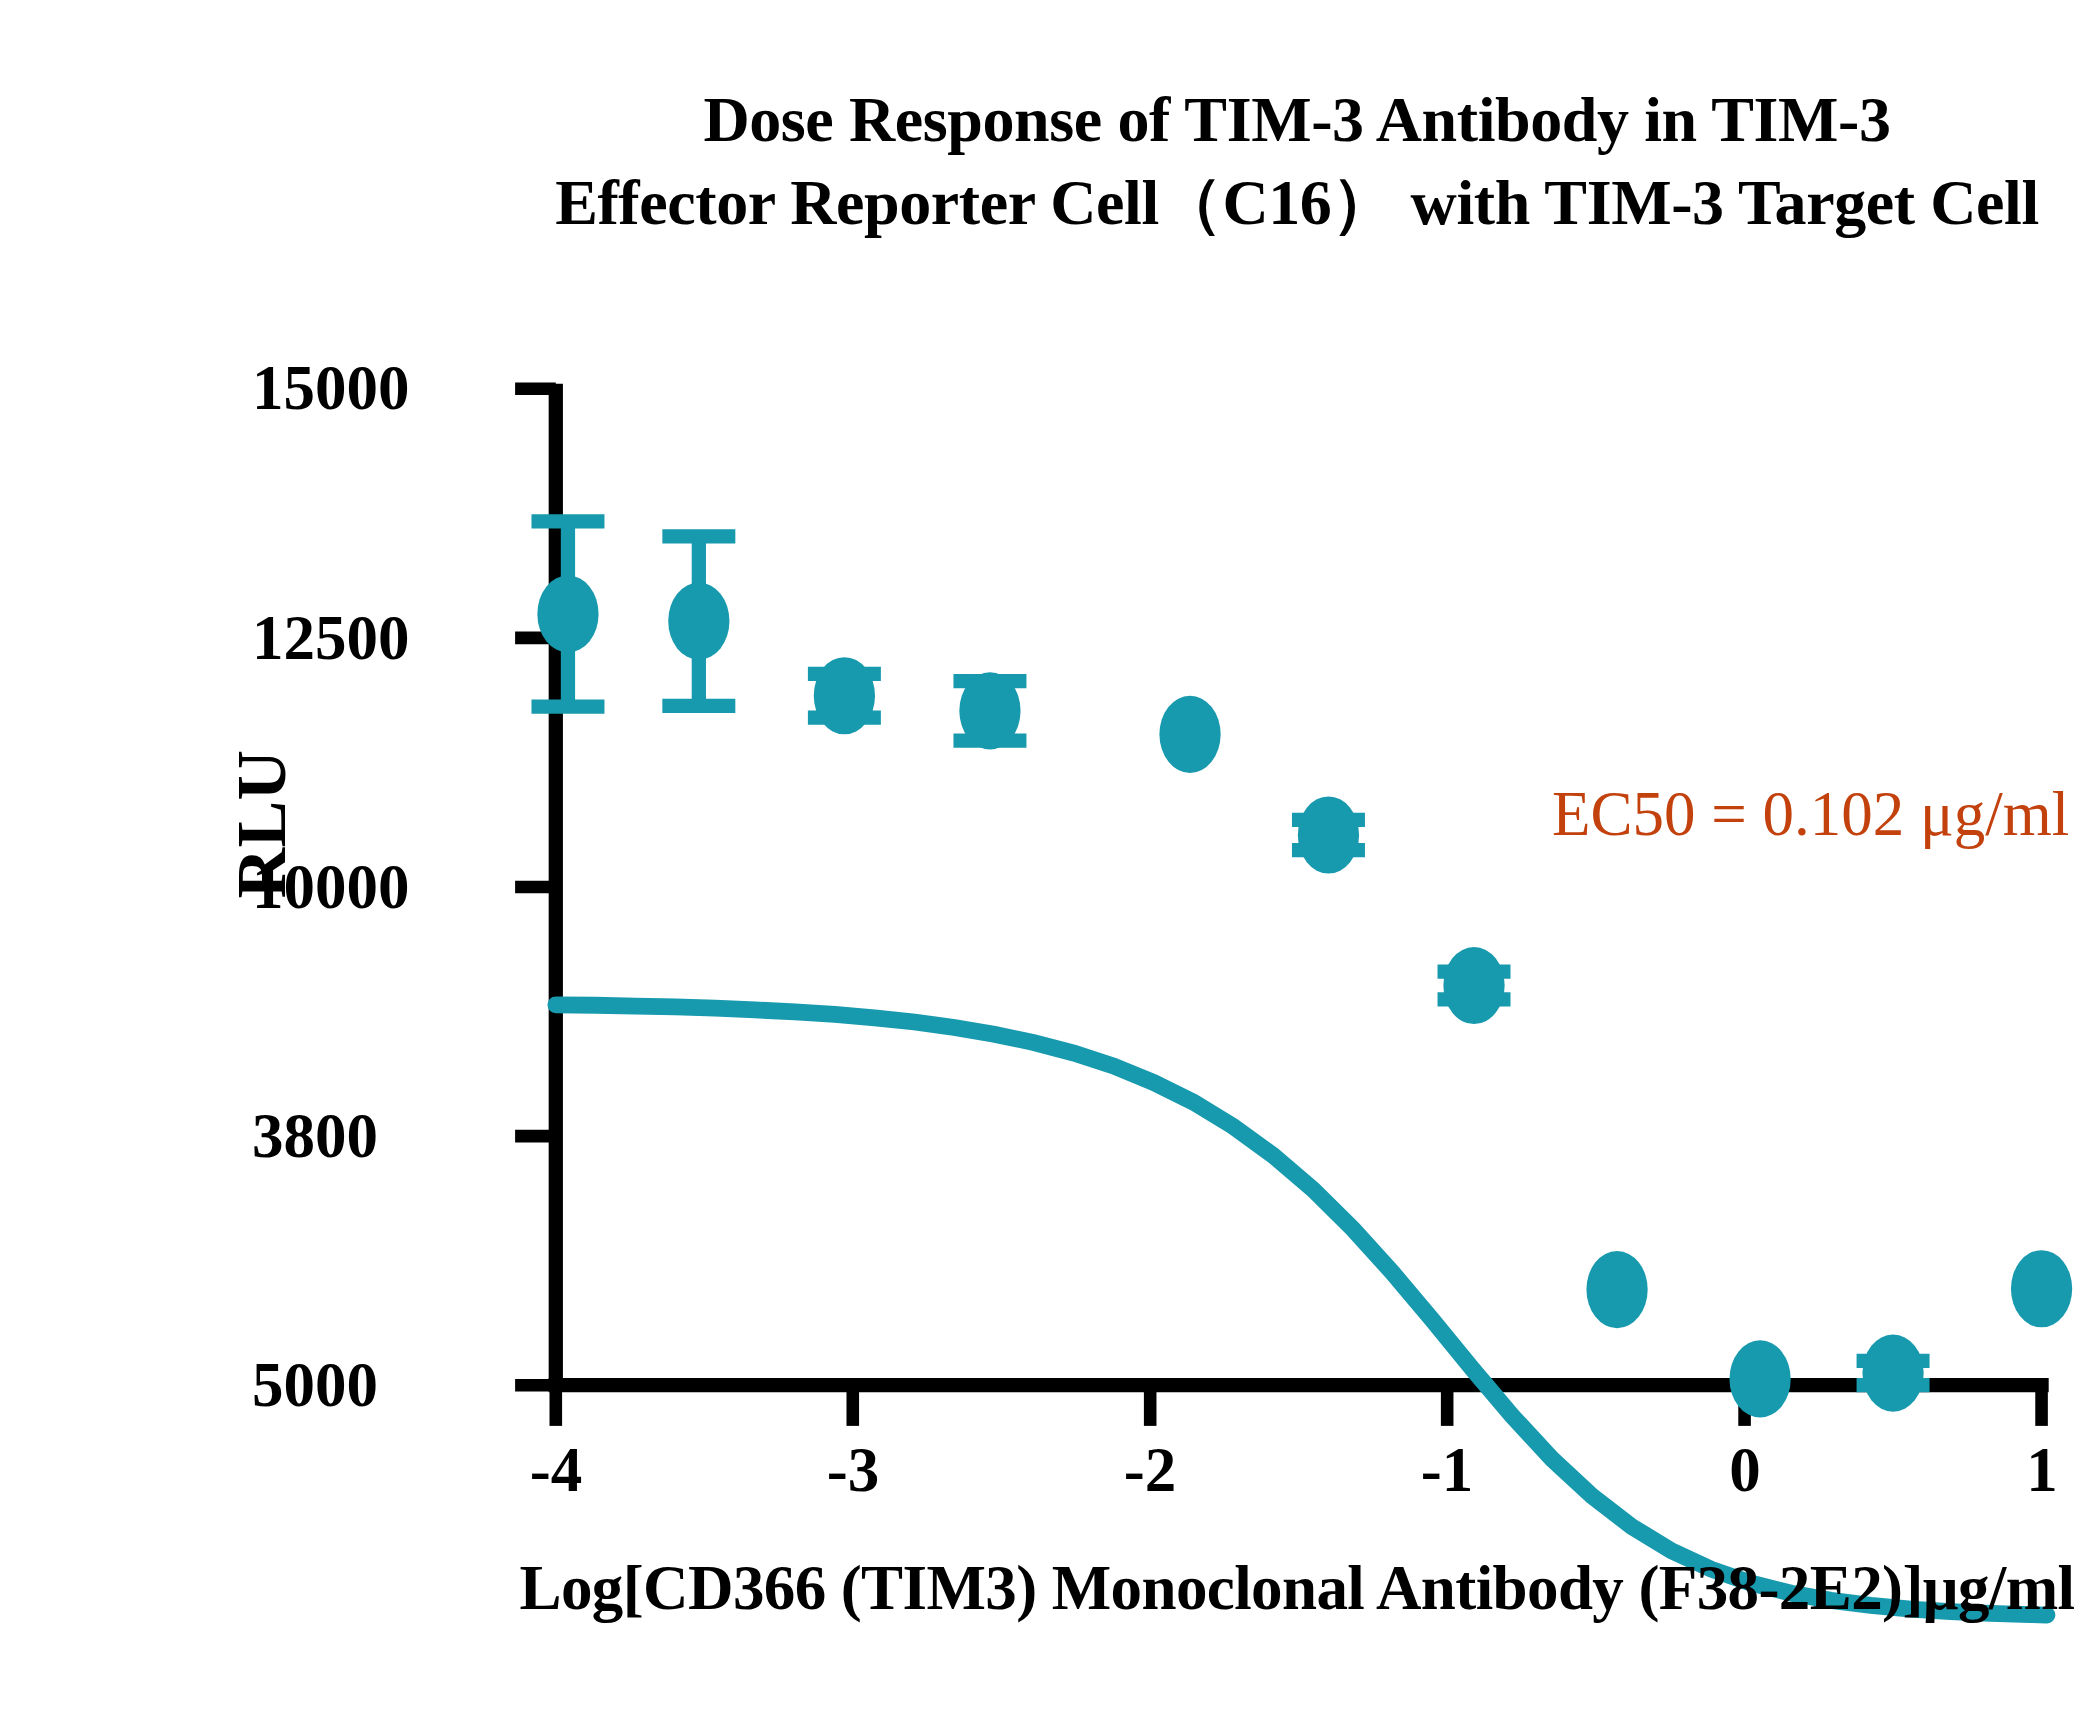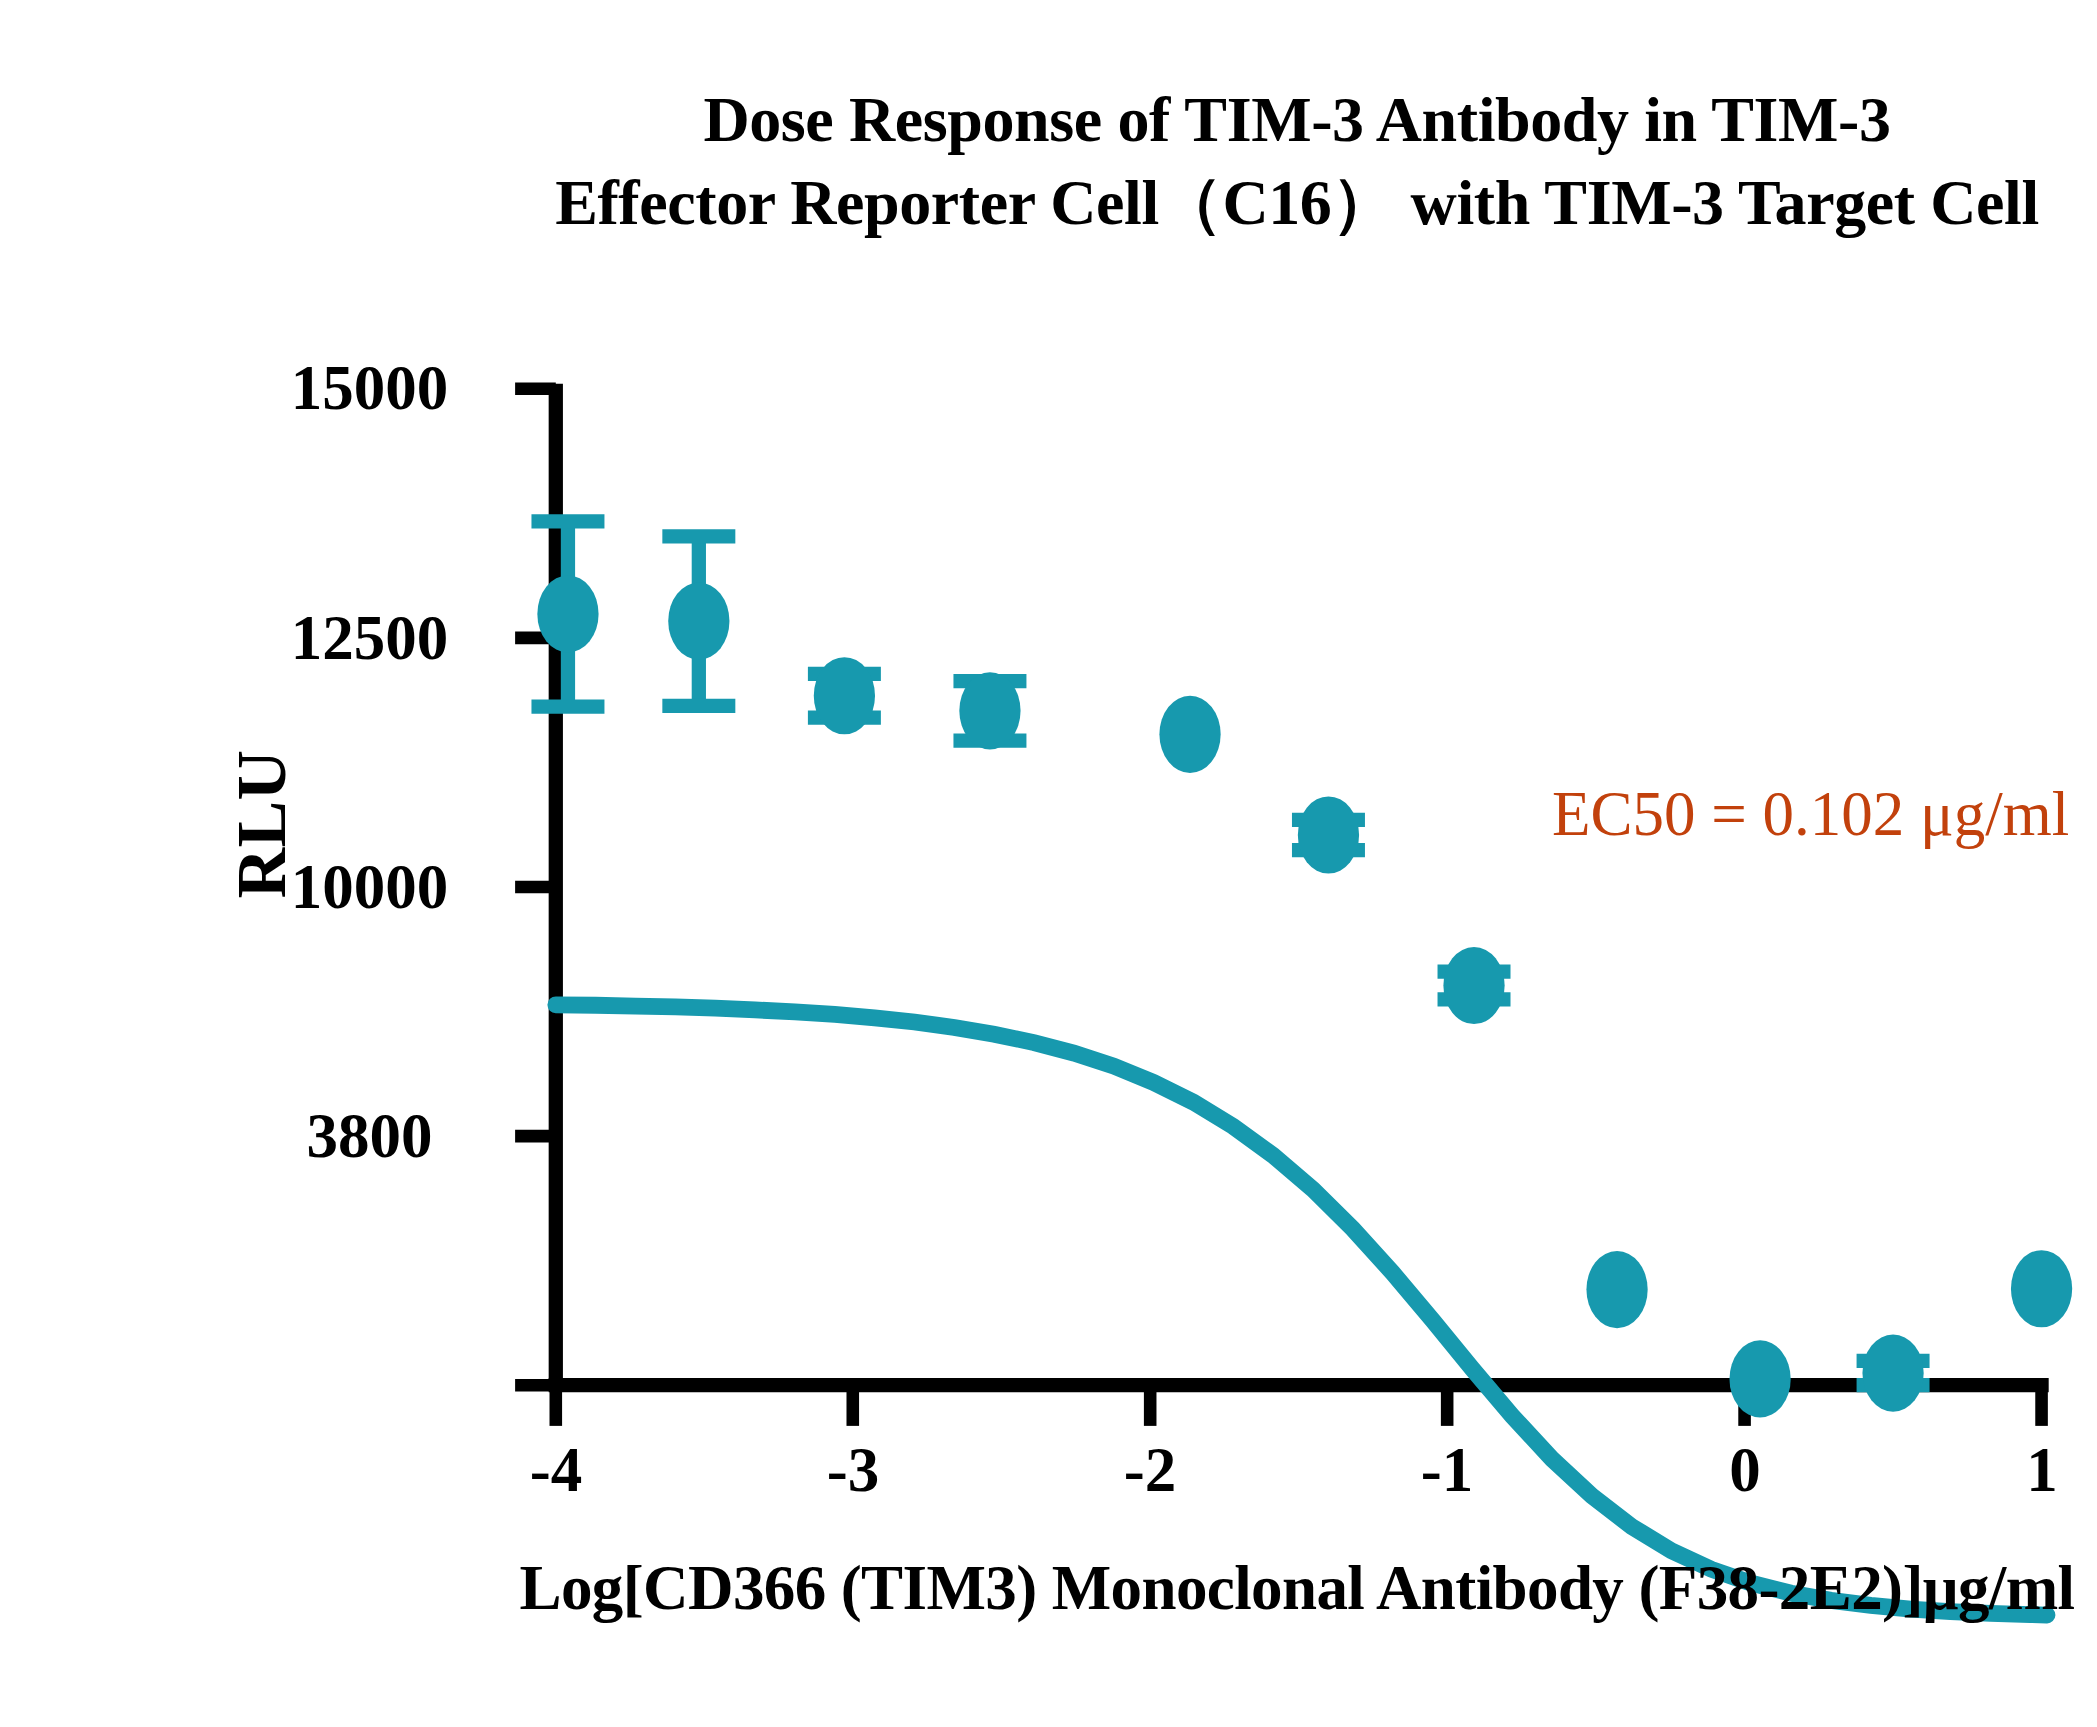--- a/index.html
+++ b/index.html
@@ -33,21 +33,21 @@
   }
 
   
   #plot-svg{position:absolute;left:0;top:0;width:2594px;height:1727px;overflow:visible;}
 
   
   .tick-label{
     position:absolute;color:#000;font-weight:bold;font-size:63px;
     line-height:1;white-space:nowrap;
   }
-  .ytick{text-align:center;width:235px;}
+  .ytick{text-align:left;width:235px;}
   .xtick{text-align:center;width:126px;}
 
   
   #ec50-annotation{
     position:absolute;left:1552px;top:778px;
     font-size:63px;color:#c2410c;white-space:nowrap;letter-spacing:0px;
   }
 </style>
 </head>
 <body>
@@ -154,20 +154,21 @@
       <ellipse cx="4196" cy="3288" rx="73" ry="92"></ellipse>
       <ellipse cx="4513" cy="3274" rx="73" ry="92"></ellipse>
       <ellipse cx="4867" cy="3073" rx="73" ry="92"></ellipse>
     </g>
   </svg>
 
   <div class="tick-label ytick" style="left:252px;top:357px;">15000</div>
   <div class="tick-label ytick" style="left:252px;top:607px;">12500</div>
   <div class="tick-label ytick" style="left:252px;top:856px;">10000</div>
   <div class="tick-label ytick" style="left:252px;top:1105px;">3800</div>
+  <div class="tick-label ytick" style="left:252px;top:1354px;">5000</div>
 
   <div class="tick-label xtick" style="left:493px;top:1439px;">-4</div>
   <div class="tick-label xtick" style="left:790px;top:1439px;">-3</div>
   <div class="tick-label xtick" style="left:1087px;top:1439px;">-2</div>
   <div class="tick-label xtick" style="left:1384px;top:1439px;">-1</div>
   <div class="tick-label xtick" style="left:1682px;top:1439px;">0</div>
   <div class="tick-label xtick" style="left:1979px;top:1439px;">1</div>
 
   <div id="ec50-annotation">EC50 = 0.102 μg/ml</div>
 

